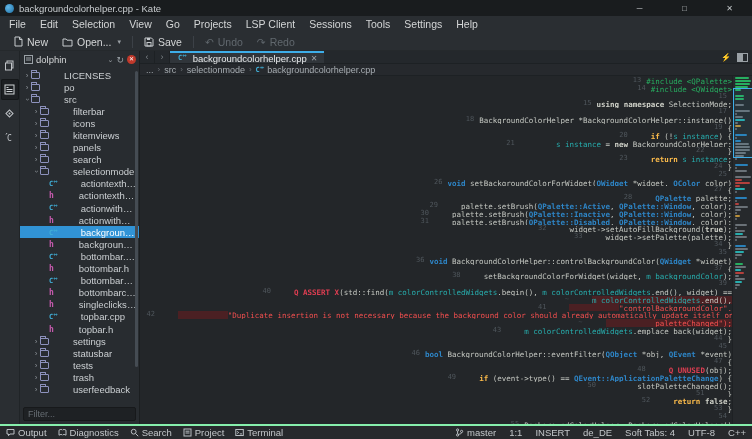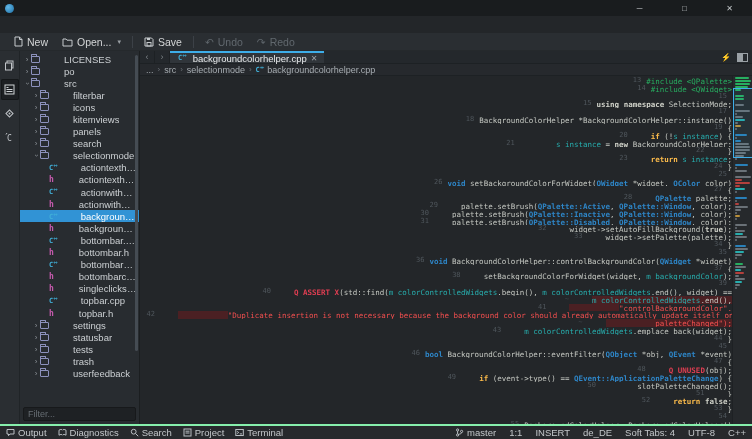--- a/index.html
+++ b/index.html
@@ -108,27 +108,41 @@
   #sb-right { margin-left:auto; display:flex; align-items:center; }
   #sb-right .sb-item { margin-right:0; margin-left:13px; }
 </style>
 </head>
 <body>
 
 <div id="app">
 
   <div id="titlebar">
     <div id="app-icon"></div>
+    <span id="win-title">backgroundcolorhelper.cpp - Kate</span>
     <div id="win-controls">
       <span class="winbtn">─</span>
       <span class="winbtn">□</span>
       <span class="winbtn">✕</span>
     </div>
   </div>
 
+  <div id="menubar">
+      <span class="menu-item">File</span>
+      <span class="menu-item">Edit</span>
+      <span class="menu-item">Selection</span>
+      <span class="menu-item">View</span>
+      <span class="menu-item">Go</span>
+      <span class="menu-item">Projects</span>
+      <span class="menu-item">LSP Client</span>
+      <span class="menu-item">Sessions</span>
+      <span class="menu-item">Tools</span>
+      <span class="menu-item">Settings</span>
+      <span class="menu-item">Help</span>
+    </div>
 
   <div id="toolbar">
     <div class="tbtn">
       <svg width="10" height="11" viewBox="0 0 10 11">
           <path d="M2 1h4.5L9 3.5V10H2z" fill="none" stroke="#c6cacd" stroke-width="1"></path>
           <path d="M6.5 1v2.5H9" fill="none" stroke="#c6cacd" stroke-width="1"></path>
         </svg>
       <span>New</span>
     </div>
     <div class="tbtn">
@@ -181,20 +195,32 @@
       </div>
       <div class="stripbtn">
         <svg width="11" height="11" viewBox="0 0 11 11">
             <text x="3" y="9" font-size="8" fill="#c0c4c8" font-family="DejaVu Sans Mono, monospace">C</text>
             <path d="M2 2.5l1-1.5" stroke="#c0c4c8"></path>
           </svg>
       </div>
     </div>
 
     <div id="projectpanel">
+      <div id="projheader">
+        <div id="projcombo">
+          <svg width="9" height="9" viewBox="0 0 9 9">
+              <rect x="0.5" y="0.5" width="8" height="8" fill="none" stroke="#9aa1a6"></rect>
+              <path d="M2 3h5M2 5h5" stroke="#9aa1a6"></path>
+            </svg>
+          <span id="projname">dolphin</span>
+          <span class="caret">⌄</span>
+        </div>
+        <span id="projrefresh">↻</span>
+        <span id="projclose">✕</span>
+      </div>
       <div id="tree">
         <div id="treescroll"></div>
       <div class="trow" style="padding-left: 3px;">
             <span class="exp">›</span>
             <span class="fico"></span>
             <span class="tlabel">LICENSES</span>
           </div>
           <div class="trow" style="padding-left: 3px;">
             <span class="exp">›</span>
             <span class="fico"></span>

